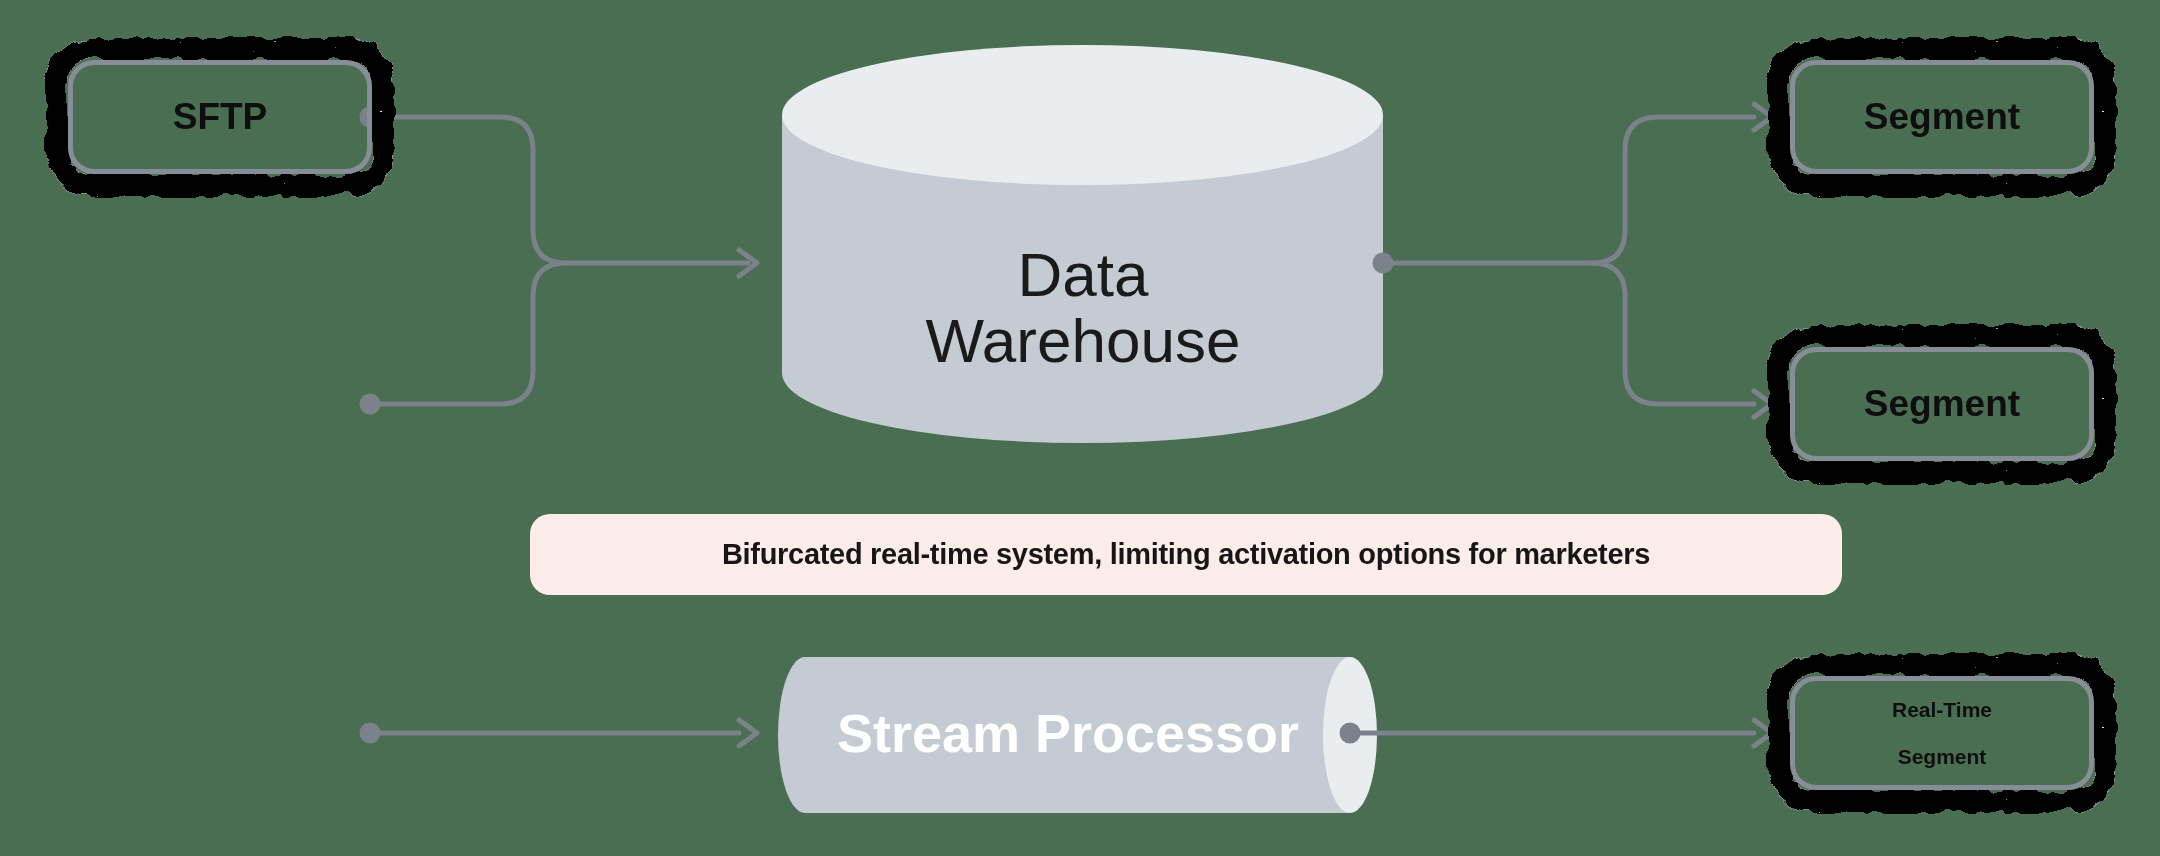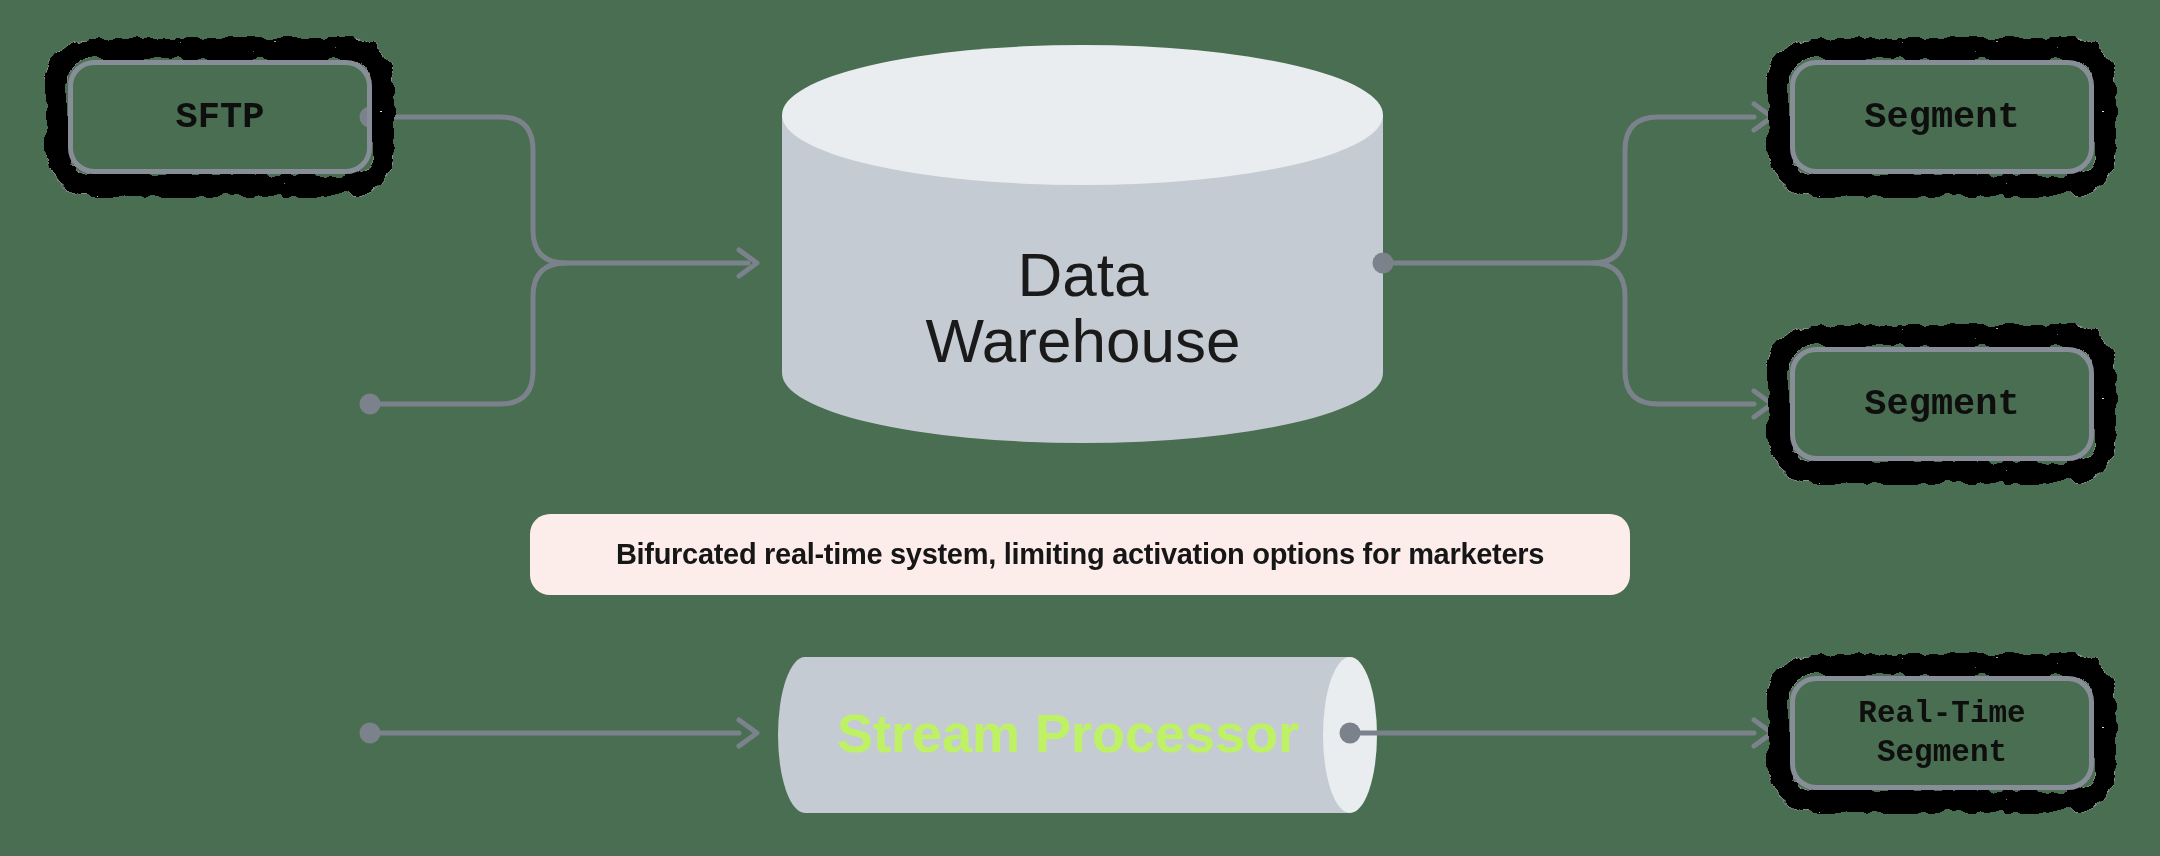--- a/index.html
+++ b/index.html
@@ -14,42 +14,42 @@
   .dot{fill:#7b828c;}
 
   
   .node-box{position:absolute;width:304px;height:114px;}
   .node-box .noise-svg{position:absolute;left:-24px;top:-24px;width:352px;height:162px;}
   .node-box .inner{
     position:absolute;inset:0;border:5px solid #878e97;border-radius:26px;
     box-sizing:border-box;display:flex;align-items:center;justify-content:center;
   }
   .node-label{
-    font-size:37px;font-weight:700;color:#0e0e0e;text-align:center;letter-spacing:0;font-family:Liberation Mono, monospace;
+    font-size:37px;font-weight:700;color:#0e0e0e;text-align:center;letter-spacing:0;
   }
-  .node-label.two-line{font-size:31px;line-height:39px;width:190px;}
+  .node-label.two-line{font-size:21px;line-height:47px;width:190px;}
 
   .pos-sftp{left:68px;top:60px;}
   .pos-sync{left:68px;top:347px;}
   .pos-event{left:68px;top:676px;}
   .pos-segment1{left:1790px;top:60px;}
   .pos-segment2{left:1790px;top:347px;}
   .pos-rtsegment{left:1790px;top:676px;}
 
   .warehouse-label{
     position:absolute;left:870px;top:242px;width:426px;
     font-size:62px;line-height:66px;font-weight:400;color:#1a1a1a;text-align:center;
   }
   .stream-label{
     position:absolute;left:808px;top:703px;width:520px;
-    font-size:54px;line-height:60px;font-weight:700;color:#bef264;text-align:center;
+    font-size:54px;line-height:60px;font-weight:700;color:#ffffff;text-align:center;
     white-space:nowrap;
   }
   .banner{
-    position:absolute;left:530px;top:514px;width:1100px;height:81px;
+    position:absolute;left:530px;top:514px;width:1312px;height:81px;
     background:#fcedeb;border-radius:20px;
     display:flex;align-items:center;justify-content:center;
   }
   .banner-text{
     font-size:29px;font-weight:700;color:#161616;white-space:nowrap;letter-spacing:-0.3px;
   }
 </style>
 </head>
 <body>
 

